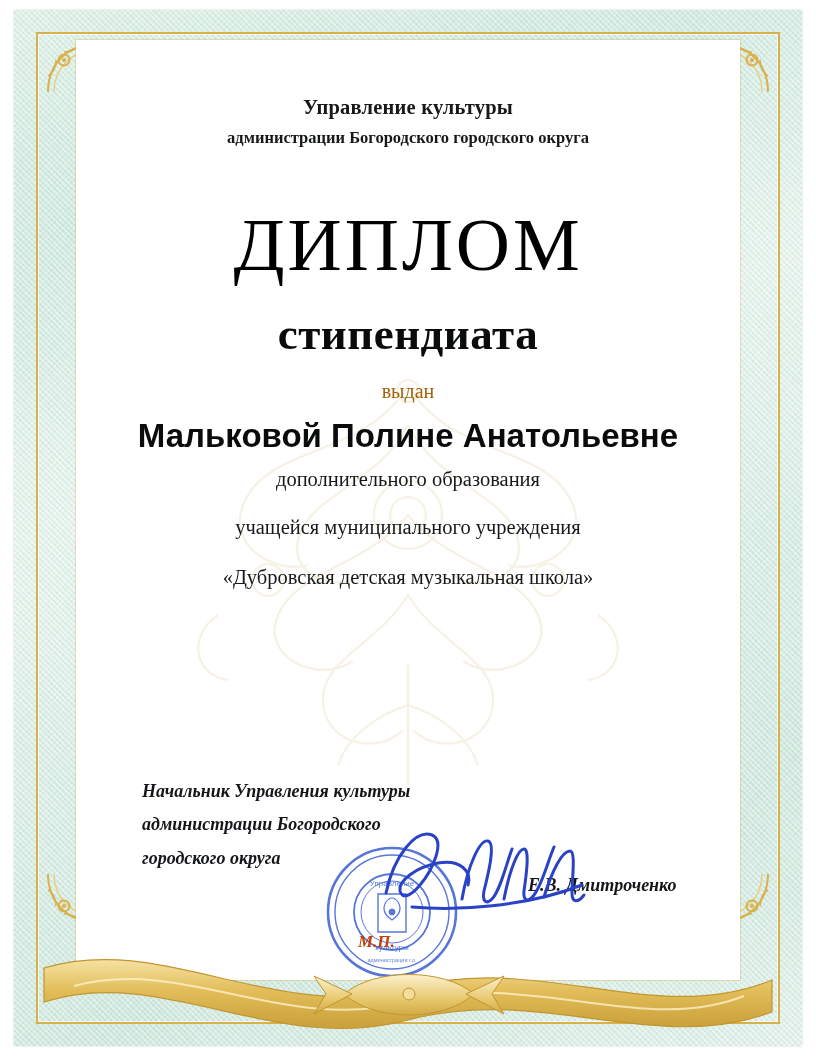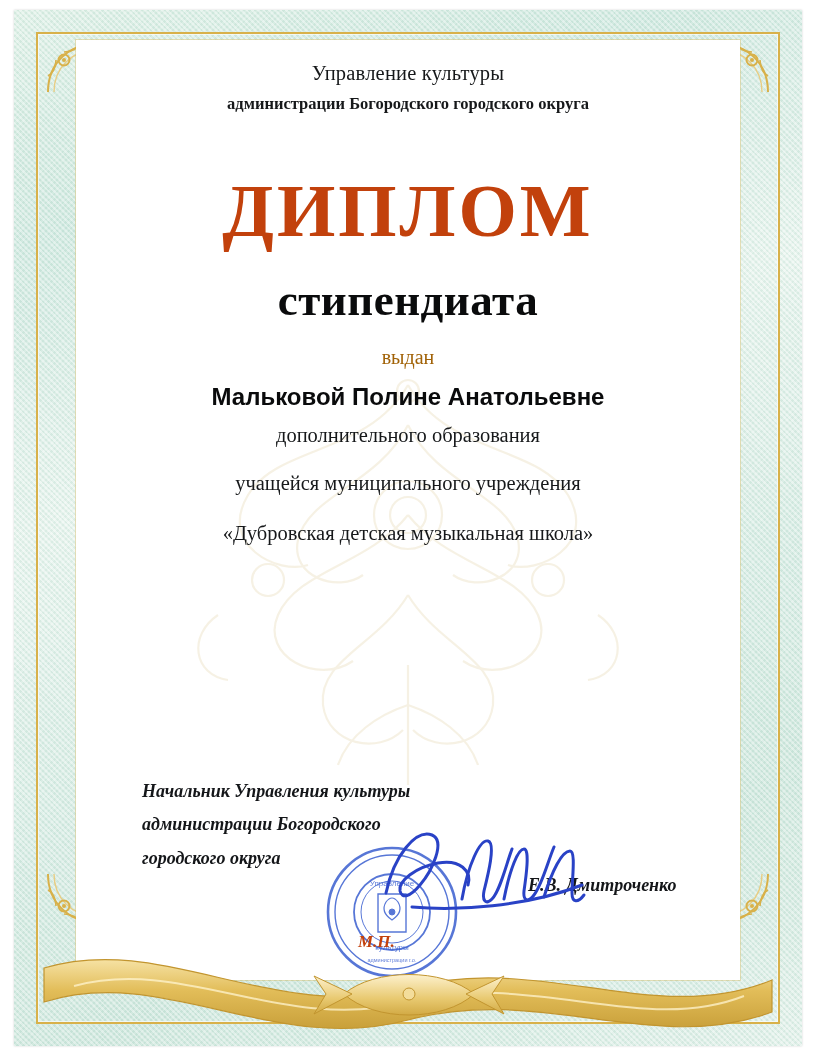--- a/index.html
+++ b/index.html
@@ -107,60 +107,60 @@
   
   .content {
     position: absolute;
     left: 0;
     top: 0;
     width: 664px;
     text-align: center;
   }
 
   .org-line1 {
-    margin-top: 22px;
+    margin-top: 56px;
     font-size: 20.5px;
-    font-weight: normal;
+    font-weight: bold;
     letter-spacing: 0.2px;
     color: #16181a;
   }
   .org-line2 {
     margin-top: 9px;
     font-size: 16.5px;
     font-weight: bold;
     color: #16181a;
   }
 
   .title {
     margin-top: 60px;
     font-size: 75px;
-    font-weight: bold;
+    font-weight: normal;
     letter-spacing: 3px;
     line-height: 0.98;
-    color: #c2410c;
+    color: #000000;
     font-family: "Liberation Serif", serif;
   }
 
   .subtitle {
     margin-top: 26px;
     font-size: 45px;
     font-weight: bold;
     letter-spacing: 0.5px;
     color: #0a0b0c;
   }
 
   .issued-word {
     margin-top: 20px;
     font-size: 20px;
     color: #a16207;
   }
 
   .recipient {
     margin-top: 14px;
-    font-size: 24px;
+    font-size: 33px;
     font-weight: bold;
     font-family: "Liberation Sans", sans-serif;
     color: #0a0b0c;
   }
 
   .desc {
     margin-top: 17px;
     font-size: 20.5px;
     color: #16181a;
     line-height: 1.55;

